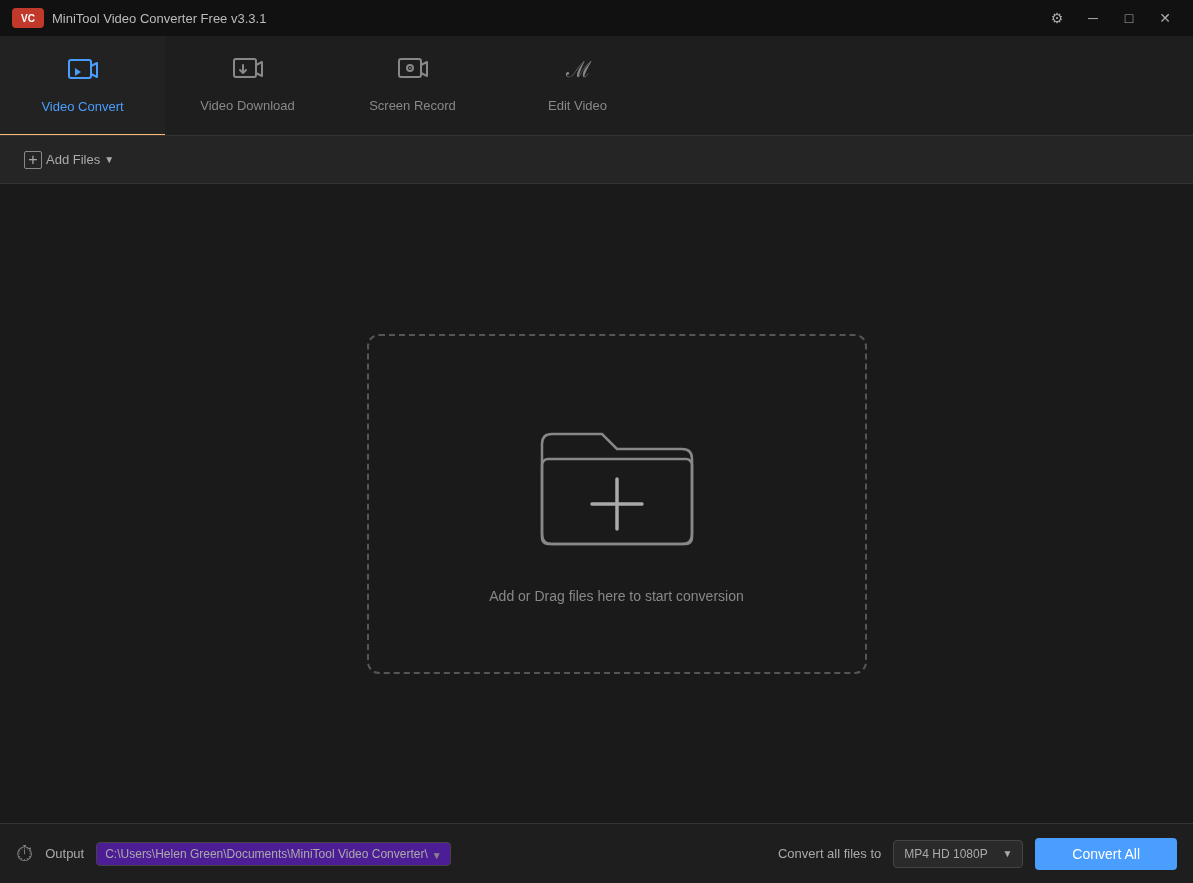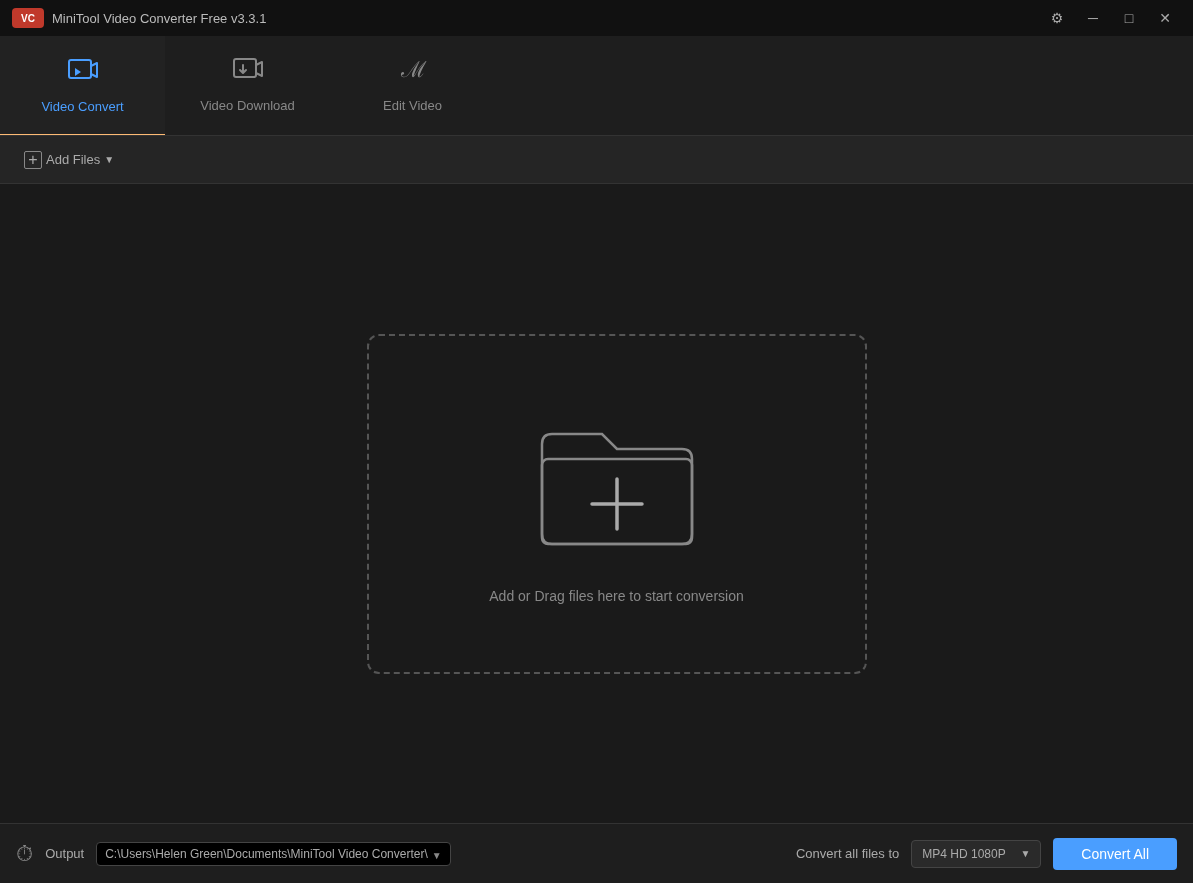--- a/index.html
+++ b/index.html
@@ -183,21 +183,21 @@
       gap: 12px;
     }
     .output-label {
       color: #aaa;
       font-size: 13px;
       white-space: nowrap;
     }
     .output-path {
       display: flex;
       align-items: flex-end;
-      background: #000000;
+      background: #4c1d95;
       border: 1px solid #444;
       border-radius: 4px;
       padding: 4px 8px;
       min-width: 300px;
       font-size: 12px;
       color: #aaa;
       gap: 4px;
     }
     .output-path-text { flex: 1; overflow: hidden; text-overflow: ellipsis; white-space: nowrap; }
     .output-dropdown-btn {
@@ -225,21 +225,21 @@
       gap: 4px;
       cursor: pointer;
       min-width: 130px;
     }
     .format-select-text { flex: 1; }
     .convert-all-btn {
       background: #4a9eff;
       color: white;
       border: none;
       border-radius: 4px;
-      padding: 8px 28px;
+      padding: 8px 37px;
       font-size: 14px;
       cursor: pointer;
       white-space: nowrap;
     }
 
     .clock-icon {
       color: #888;
       font-size: 22px;
       cursor: pointer;
     }
@@ -277,20 +277,31 @@
         <rect x="2" y="4" width="22" height="18" rx="2" stroke="#888" stroke-width="2" fill="none"></rect>
         <path d="M24 10 L30 7 L30 21 L24 18 Z" stroke="#888" stroke-width="2" fill="none" stroke-linejoin="round"></path>
         <path d="M11 10 L11 17 M8 15 L11 18 L14 15" stroke="#888" stroke-width="2" stroke-linecap="round" stroke-linejoin="round"></path>
       </svg>
     </span>
     <span>Video Download</span>
   </div>
   <div class="nav-tab">
     <span class="nav-icon">
       <svg width="32" height="28" viewBox="0 0 32 28" fill="none">
+        <rect x="2" y="4" width="22" height="18" rx="2" stroke="#888" stroke-width="2" fill="none"></rect>
+        <path d="M24 10 L30 7 L30 21 L24 18 Z" stroke="#888" stroke-width="2" fill="none" stroke-linejoin="round"></path>
+        <circle cx="13" cy="13" r="3" stroke="#888" stroke-width="2" fill="none"></circle>
+        <circle cx="13" cy="13" r="1" fill="#888"></circle>
+      </svg>
+    </span>
+    <span>Screen Record</span>
+  </div>
+  <div class="nav-tab">
+    <span class="nav-icon">
+      <svg width="32" height="28" viewBox="0 0 32 28" fill="none">
         <text x="4" y="22" font-size="22" fill="#888">ℳ</text>
       </svg>
     </span>
     <span>Edit Video</span>
   </div>
 </div>
 
 <div class="toolbar">
   <button class="add-files-btn">
     <span style="font-size:16px; border:1.5px solid #888; width:18px; height:18px; display:inline-flex; align-items:center; justify-content:center; border-radius:2px;">+</span>

